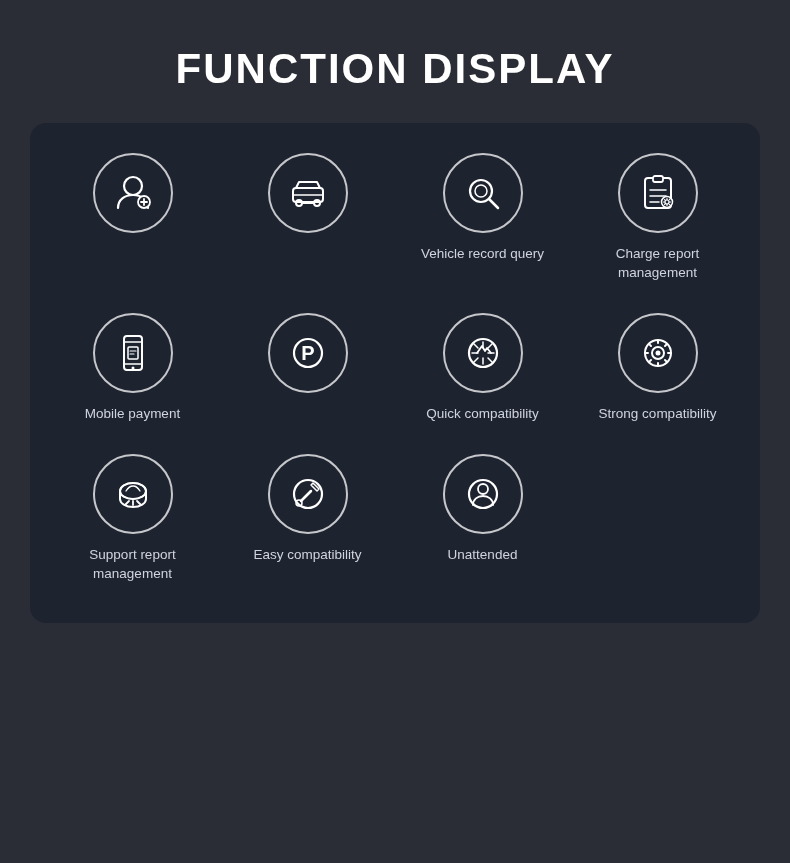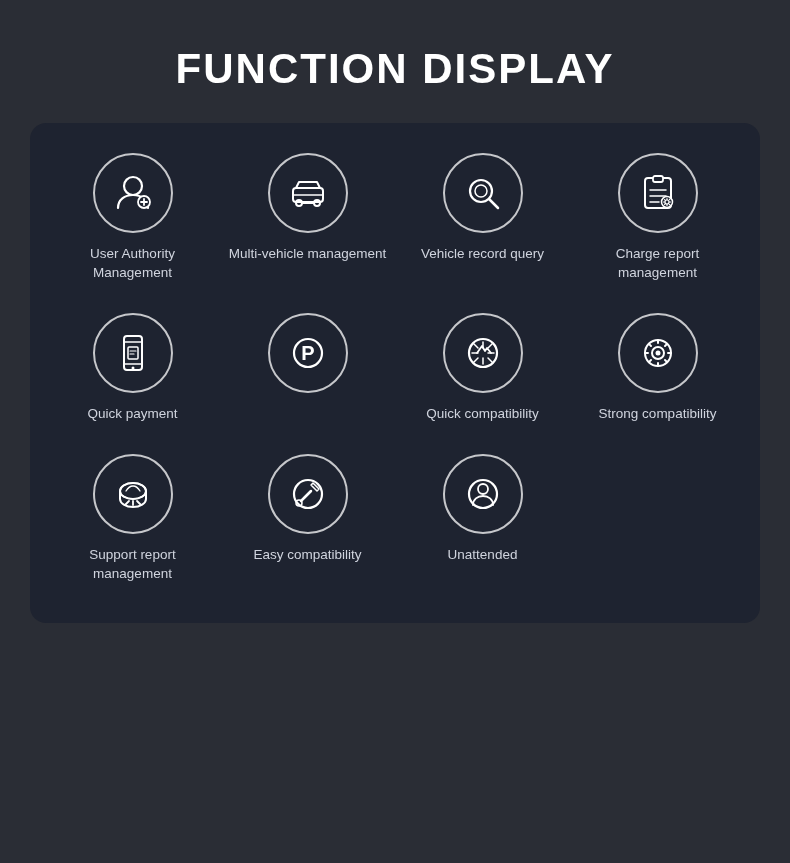--- a/index.html
+++ b/index.html
@@ -87,35 +87,33 @@
 
     <div class="feature-item">
       <div class="icon-circle">
         <svg viewBox="0 0 46 46" fill="none" xmlns="http://www.w3.org/2000/svg">
           <circle cx="23" cy="16" r="9" stroke="white" stroke-width="2.2" fill="none"></circle>
           <path d="M8 38c0-8.284 6.716-13 15-13s15 4.716 15 13" stroke="white" stroke-width="2.2" fill="none" stroke-linecap="round"></path>
           <circle cx="34" cy="32" r="6" stroke="white" stroke-width="1.8" fill="#1e2330"></circle>
           <path d="M31 32h6M34 29v6" stroke="white" stroke-width="1.8" stroke-linecap="round"></path>
         </svg>
       </div>
-      <span class="feature-label">User Authority Management</span>
     </div>
 
     <div class="feature-item">
       <div class="icon-circle">
         <svg viewBox="0 0 46 46" fill="none" xmlns="http://www.w3.org/2000/svg">
           <rect x="8" y="18" width="30" height="14" rx="3" stroke="white" stroke-width="2" fill="none"></rect>
           <path d="M11 18l3-6h18l3 6" stroke="white" stroke-width="2" fill="none" stroke-linejoin="round"></path>
           <circle cx="14" cy="33" r="3" stroke="white" stroke-width="2" fill="none"></circle>
           <circle cx="32" cy="33" r="3" stroke="white" stroke-width="2" fill="none"></circle>
           <line x1="17" y1="33" x2="29" y2="33" stroke="white" stroke-width="2"></line>
           <line x1="8" y1="25" x2="38" y2="25" stroke="white" stroke-width="1.5"></line>
         </svg>
       </div>
-      <span class="feature-label">Multi-vehicle management</span>
     </div>
 
     <div class="feature-item">
       <div class="icon-circle">
         <svg viewBox="0 0 46 46" fill="none" xmlns="http://www.w3.org/2000/svg">
           <circle cx="21" cy="21" r="11" stroke="white" stroke-width="2.2" fill="none"></circle>
           <line x1="29" y1="29" x2="38" y2="38" stroke="white" stroke-width="2.5" stroke-linecap="round"></line>
           <circle cx="21" cy="21" r="6" stroke="white" stroke-width="1.5" fill="none"></circle>
         </svg>
       </div>
@@ -146,21 +144,21 @@
         <svg viewBox="0 0 46 46" fill="none" xmlns="http://www.w3.org/2000/svg">
           <rect x="14" y="6" width="18" height="34" rx="3" stroke="white" stroke-width="2" fill="none"></rect>
           <line x1="14" y1="12" x2="32" y2="12" stroke="white" stroke-width="1.5"></line>
           <line x1="14" y1="34" x2="32" y2="34" stroke="white" stroke-width="1.5"></line>
           <circle cx="23" cy="38" r="1.5" fill="white"></circle>
           <rect x="18" y="17" width="10" height="12" rx="1" stroke="white" stroke-width="1.5" fill="none"></rect>
           <line x1="20" y1="21" x2="26" y2="21" stroke="white" stroke-width="1.2" stroke-linecap="round"></line>
           <line x1="20" y1="24" x2="24" y2="24" stroke="white" stroke-width="1.2" stroke-linecap="round"></line>
         </svg>
       </div>
-      <span class="feature-label">Quick payment</span>
+      <span class="feature-label">Mobile payment</span>
     </div>
 
     <div class="feature-item">
       <div class="icon-circle">
         <svg viewBox="0 0 46 46" fill="none" xmlns="http://www.w3.org/2000/svg">
           <circle cx="23" cy="23" r="14" stroke="white" stroke-width="2.2" fill="none"></circle>
           <text x="23" y="30" text-anchor="middle" font-size="20" font-weight="bold" fill="white" font-family="Arial">P</text>
         </svg>
       </div>
     </div>

